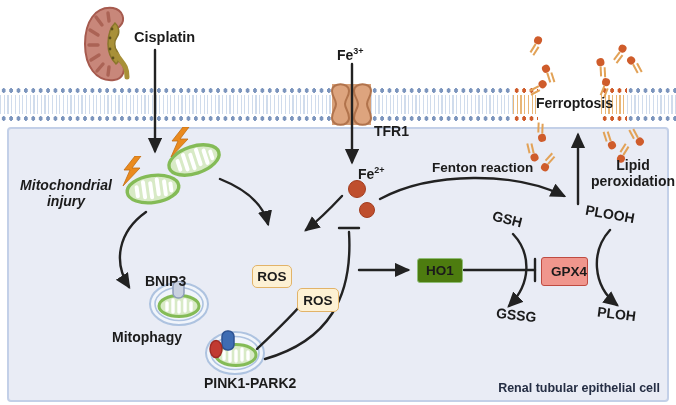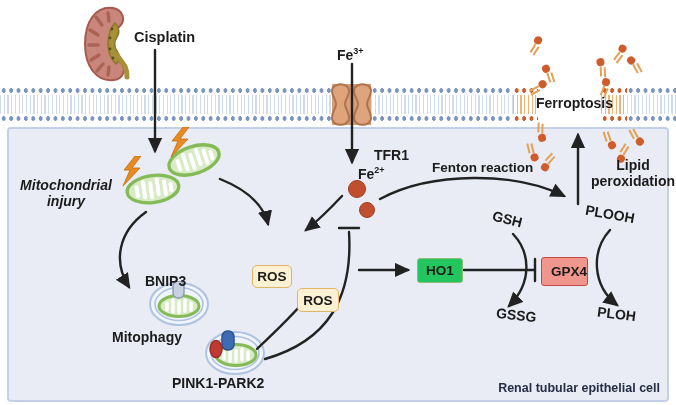--- a/index.html
+++ b/index.html
@@ -27,21 +27,21 @@
   .lip::before{content:"";position:absolute;left:1px;top:0;width:8px;height:8px;border-radius:50%;background:#cf5c2b;}
   .lip::after{content:"";position:absolute;left:2px;top:8px;width:2px;height:10px;background:#e2a257;transform:rotate(12deg);box-shadow:4px 1px 0 #e2a257;}
   
   .lbl{position:absolute;font-weight:bold;font-size:14px;line-height:1.12;z-index:6;white-space:nowrap;}
   .lbl.center{text-align:center;white-space:normal;}
   .lbl sup{font-size:9px;}
   
   .box{position:absolute;z-index:6;display:flex;align-items:center;justify-content:center;
        font-weight:bold;font-size:13.5px;border-radius:5px;}
   .box.ros{background:#fdf1d4;border:1.6px solid #e2b368;margin-top:22px;}
-  .box.ho1{background:#22c55e;border:1.6px solid #8fbd77;border-radius:3px;}
+  .box.ho1{background:#4d7c0f;border:1.6px solid #8fbd77;border-radius:3px;}
   .box.gpx4{background:#f0968d;border:1.6px solid #bf4b41;border-radius:3px;}
   
   .fe-dot{position:absolute;border-radius:50%;background:#bf4f2e;border:1.5px solid #a33d1f;z-index:5;}
   .abs{position:absolute;}
   svg{display:block;}
 </style>
 </head>
 <body>
 
 <div class="canvas">
@@ -217,31 +217,31 @@
     </div>
 
   <div class="lbl" style="left:134px;top:29px;font-size:14.5px;">Cisplatin</div>
   <div class="lbl center" style="left:10px;top:178px;width:112px;font-style:italic;">
     <span>Mitochondrial</span><br>
     <span>injury</span>
   </div>
   <div class="lbl" style="left:337px;top:46px;">
     <span>Fe</span><sup>3+</sup>
   </div>
-  <div class="lbl" style="left:374px;top:148px;">TFR1</div>
+  <div class="lbl" style="left:374px;top:124px;">TFR1</div>
   <div class="lbl" style="left:328px;top:165px;padding-left:30px;">
     <span>Fe</span><sup>2+</sup>
   </div>
   <div class="lbl" style="left:432px;top:160px;font-size:13.5px;">Fenton reaction</div>
   <div class="lbl" style="left:536px;top:96px;">Ferroptosis</div>
   <div class="lbl center" style="left:590px;top:150px;width:86px;margin-top:8px;">
     <span>Lipid</span><br>
     <span>peroxidation</span>
   </div>
   <div class="lbl" style="left:145px;top:274px;">BNIP3</div>
   <div class="lbl" style="left:112px;top:330px;">Mitophagy</div>
-  <div class="lbl" style="left:172px;top:376px;">PINK1-PARK2</div>
+  <div class="lbl" style="left:204px;top:376px;">PINK1-PARK2</div>
   <div class="lbl" style="left:492px;top:212px;transform:rotate(14deg);">GSH</div>
   <div class="lbl" style="left:496px;top:308px;transform:rotate(6deg);">GSSG</div>
   <div class="lbl" style="left:585px;top:207px;transform:rotate(10deg);">PLOOH</div>
   <div class="lbl" style="left:597px;top:307px;transform:rotate(7deg);">PLOH</div>
 
 </div>
 
 </body></html>

